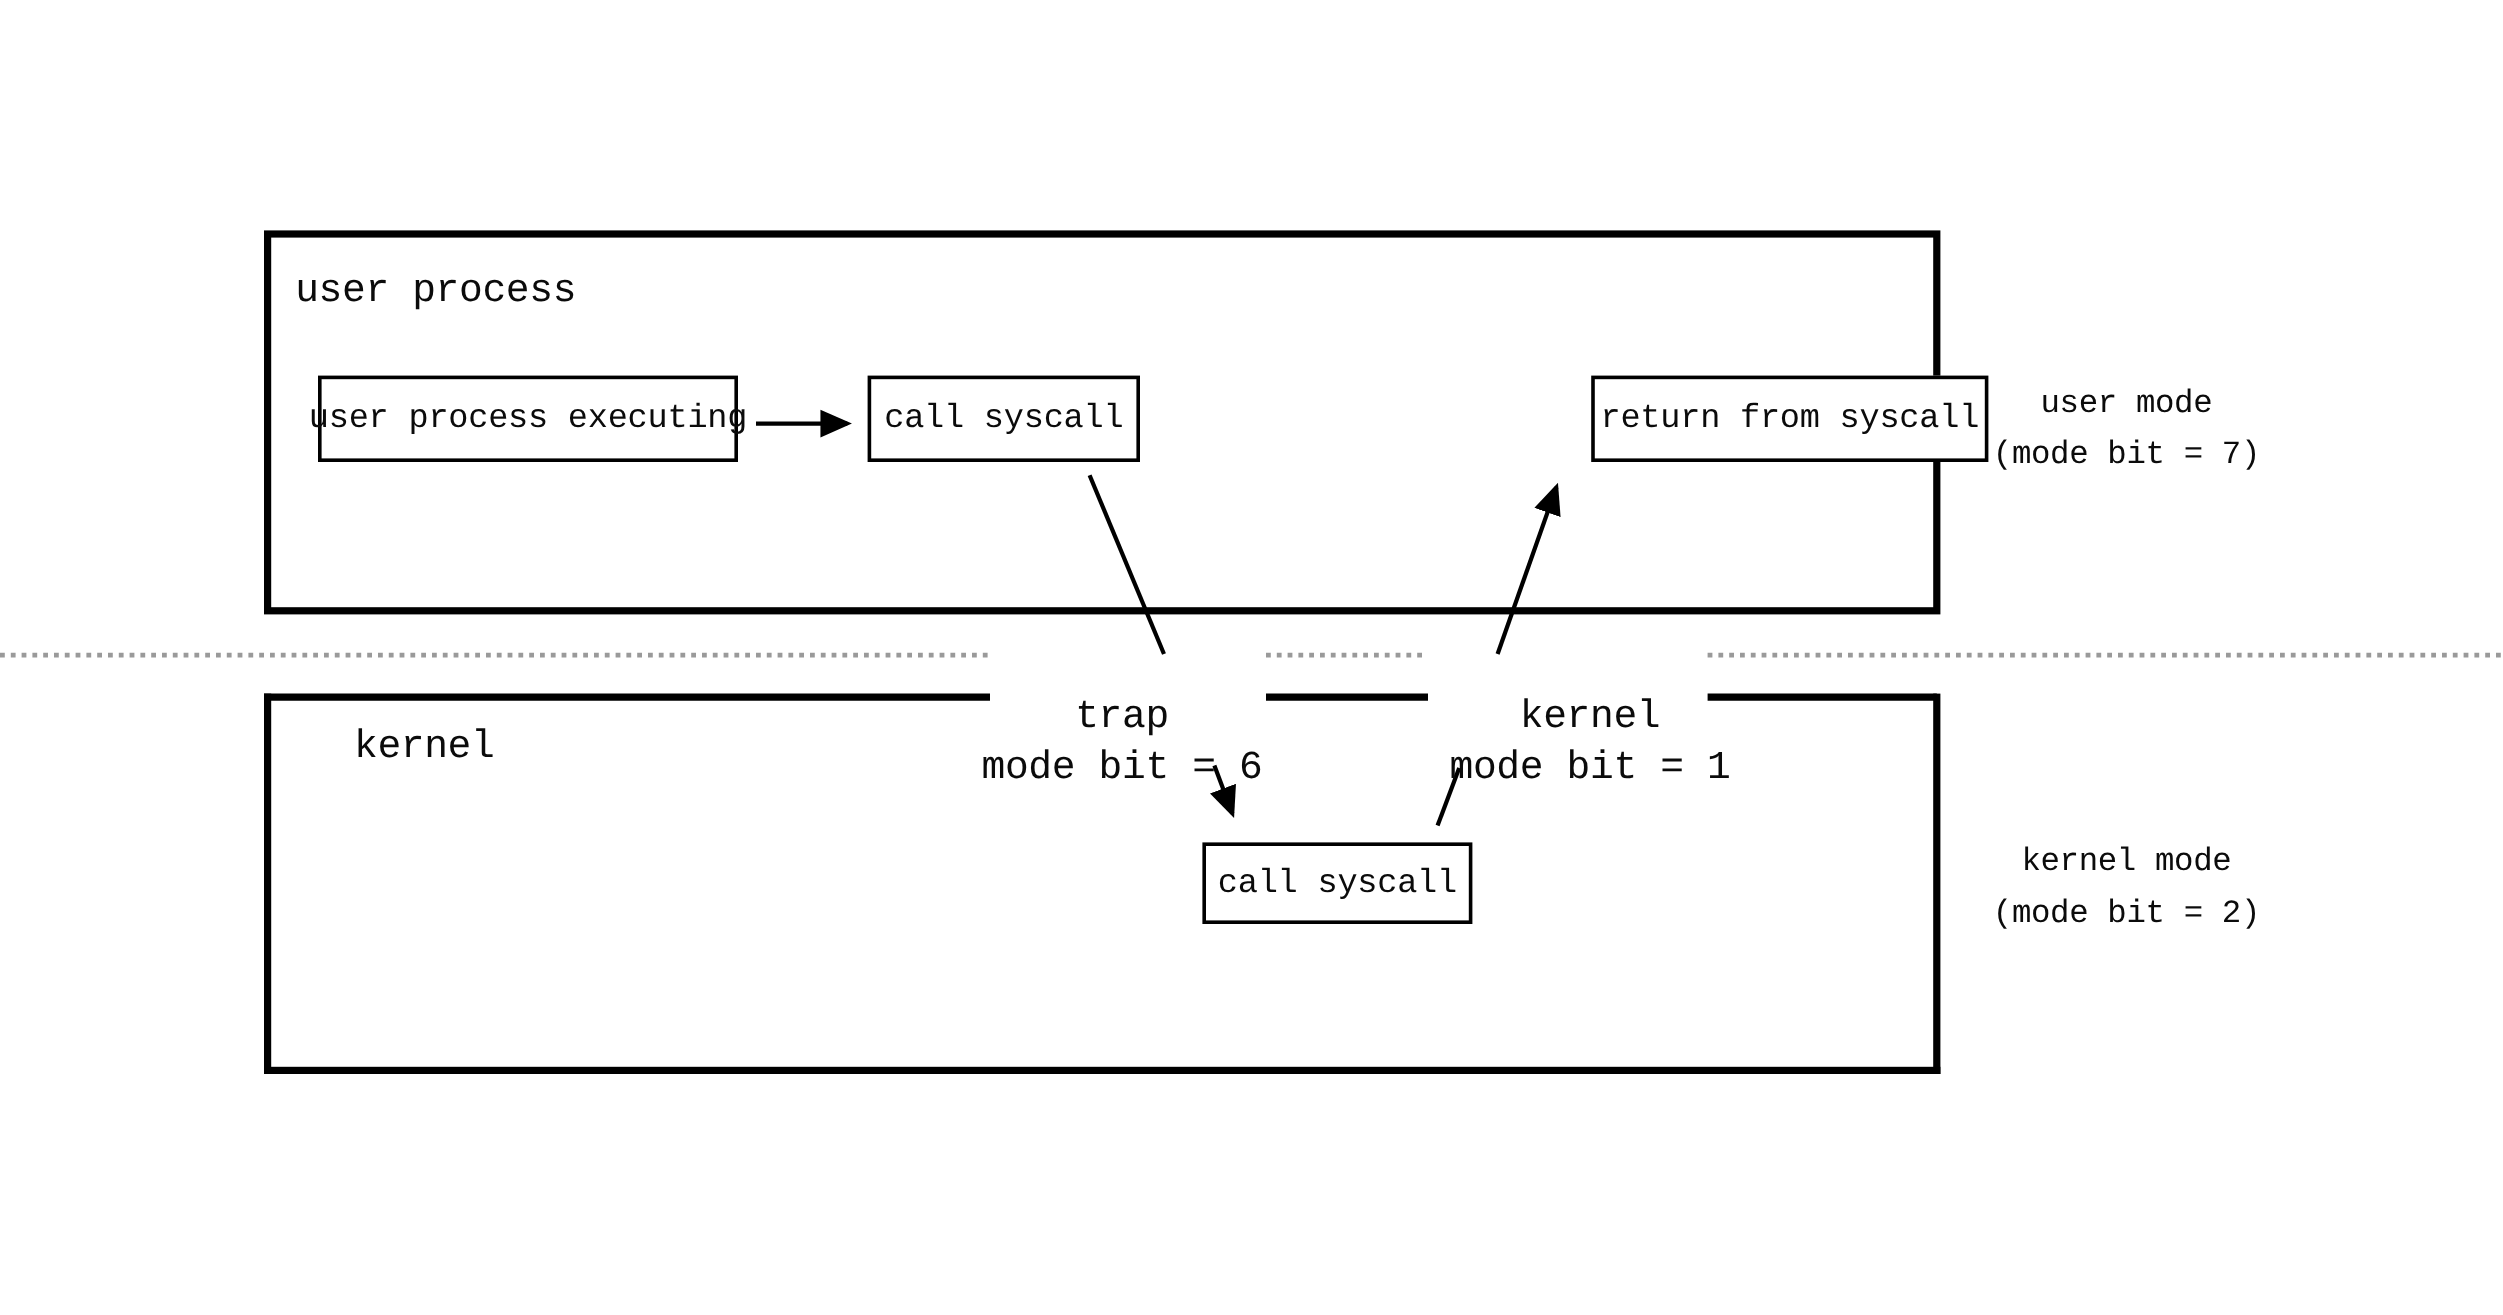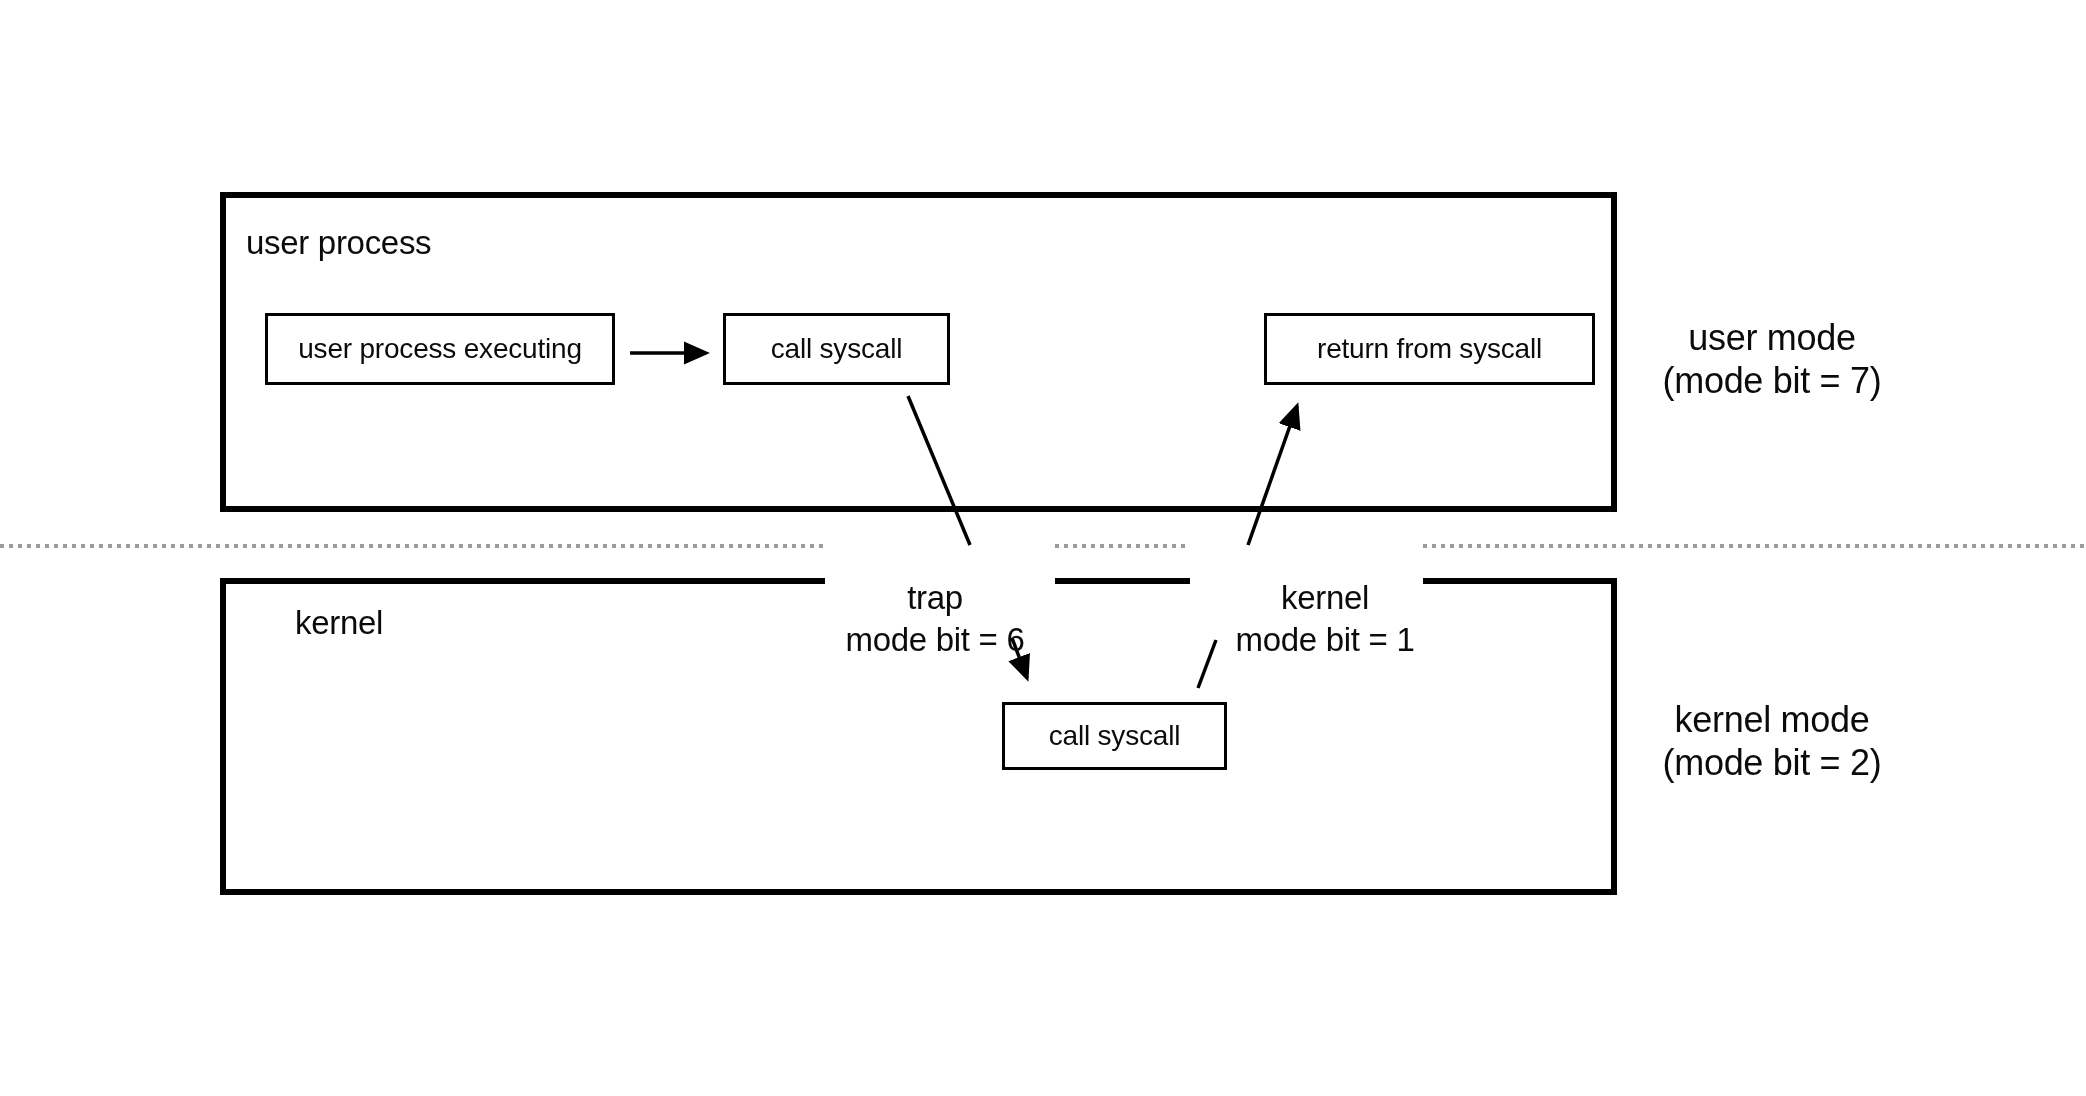--- a/index.html
+++ b/index.html
@@ -6,21 +6,21 @@
     --stroke:#000000;
     --text:#0b0b0b;
     --dots:#9a9a9a;
     --bg:#ffffff;
   }
   html,body{margin:0;padding:0;background:var(--bg);}
   .stage{
     position:relative;
     width:2086px;height:896px;
     background:var(--bg);
-    font-family:Liberation Sans, sans-serif;
+    font-family:Liberation Mono, monospace;
     color:var(--text);
     overflow:hidden;
   }
   .lines{position:absolute;left:0;top:0;width:2086px;height:1096px;}
   .lines .solid{stroke:var(--stroke);}
   .lines .dotted{stroke:var(--dots);}
   .region{
     position:absolute;
     border:6px solid var(--stroke);
     box-sizing:border-box;
@@ -41,38 +41,38 @@
     border:3px solid var(--stroke);
     box-sizing:border-box;
     display:flex;align-items:center;justify-content:center;
     font-size:28px;
     letter-spacing:-0.2px;
     background:var(--bg);
     white-space:nowrap;
   }
   .node.executing{left:265px;top:313px;width:350px;height:72px;}
   .node.call-user{left:723px;top:313px;width:227px;height:72px;}
-  .node.return-user{left:1264px;top:313px;width:331px;height:72px;}
+  .node.return-user{left:1326px;top:313px;width:331px;height:72px;}
   .node.call-kernel{left:1002px;top:702px;width:225px;height:68px;}
   .caption{
     position:absolute;
     text-align:center;
     font-size:33px;
     line-height:42px;
     letter-spacing:-0.3px;
     white-space:nowrap;
     margin-top:21px;
   }
   .caption.trap{left:785px;top:556px;width:300px;}
   .caption.ret{left:1175px;top:556px;width:300px;}
   .side-label{
     position:absolute;
     left:1572px;width:400px;
     text-align:center;
-    font-size:36px;
+    font-size:27px;
     line-height:43px;
     letter-spacing:-0.3px;
     white-space:nowrap;
   }
   .side-label.user-mode{top:316px;}
   .side-label.kernel-mode{top:698px;}
 </style>
 </head>
 <body>
 

